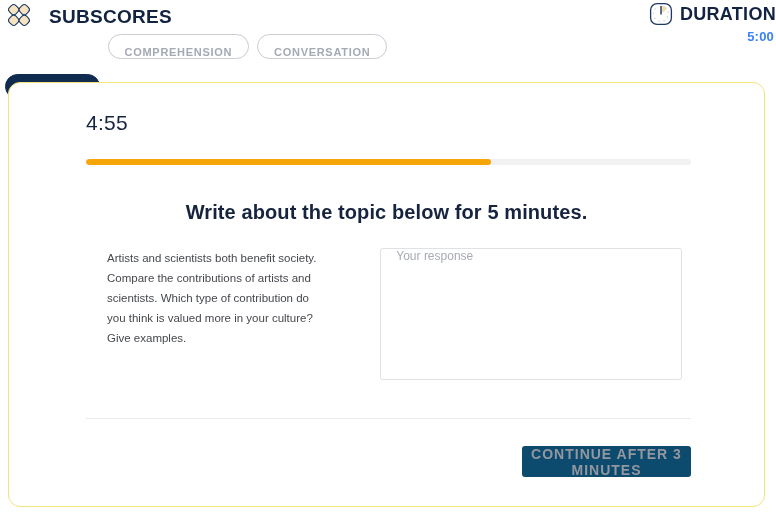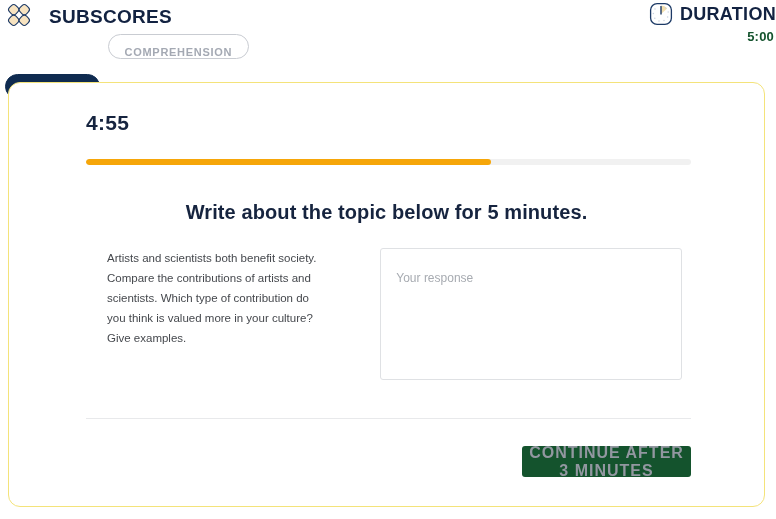--- a/index.html
+++ b/index.html
@@ -63,21 +63,21 @@
   }
   .duration-label {
     font-size: 18px;
     font-weight: bold;
     letter-spacing: 0.3px;
     color: #122241;
   }
   .duration-value {
     font-size: 13px;
     font-weight: bold;
-    color: #14532d;
+    color: #3b82f6;
     margin-top: 3px;
     margin-right: 2px;
     letter-spacing: 0.2px;
   }
 
   .tabs {
     position: absolute;
     left: 5px;
     top: 34px;
     display: flex;
@@ -121,21 +121,21 @@
     border-radius: 12px;
     background: #ffffff;
     box-sizing: border-box;
   }
 
   .timer-text {
     position: absolute;
     left: 77px;
     top: 28px;
     font-size: 21px;
-    font-weight: bold;
+    font-weight: normal;
     color: #16243f;
     letter-spacing: 0.3px;
   }
 
   .progress-track {
     position: absolute;
     left: 77px;
     top: 76px;
     width: 605px;
     height: 6px;
@@ -177,21 +177,21 @@
     line-height: 20px;
     color: #45484d;
   }
 
   .response-area {
     width: 310px;
     height: 132px;
     border: 1px solid #dfe1e4;
     border-radius: 3px;
     box-sizing: border-box;
-    padding: 22px 15px;
+    padding: 0 15px;
     font-family: "Liberation Sans", sans-serif;
     font-size: 12px;
     color: #16243f;
     resize: none;
     background: #ffffff;
     outline: none;
   }
   .response-area::placeholder {
     color: #a7abb1;
   }
@@ -206,24 +206,24 @@
   }
 
   .continue-button {
     position: absolute;
     left: 513px;
     top: 363px;
     width: 169px;
     height: 31px;
     border: none;
     border-radius: 3px;
-    background: #14532d;
+    background: #0c4a6e;
     color: #9297a0;
     font-family: "Liberation Sans", sans-serif;
-    font-size: 16px;
+    font-size: 14px;
     font-weight: bold;
     letter-spacing: 1px;
     cursor: default;
     display: flex;
     align-items: center;
     justify-content: center;
   }
 </style>
 </head>
 <body>
@@ -269,20 +269,23 @@
     <div class="duration-value">5:00</div>
   </div>
 
   <div class="tabs">
     <div class="tab active">
       <span>LITERACY</span>
     </div>
     <div class="tab inactive">
       <span>COMPREHENSION</span>
     </div>
+    <div class="tab inactive">
+      <span>CONVERSATION</span>
+    </div>
   </div>
 
 </div>
 
 <div class="card">
 
   <div class="timer-text">4:55</div>
 
   <div class="progress-track">
     <div class="progress-fill" id="progress-fill" style="width: 67%;"></div>

